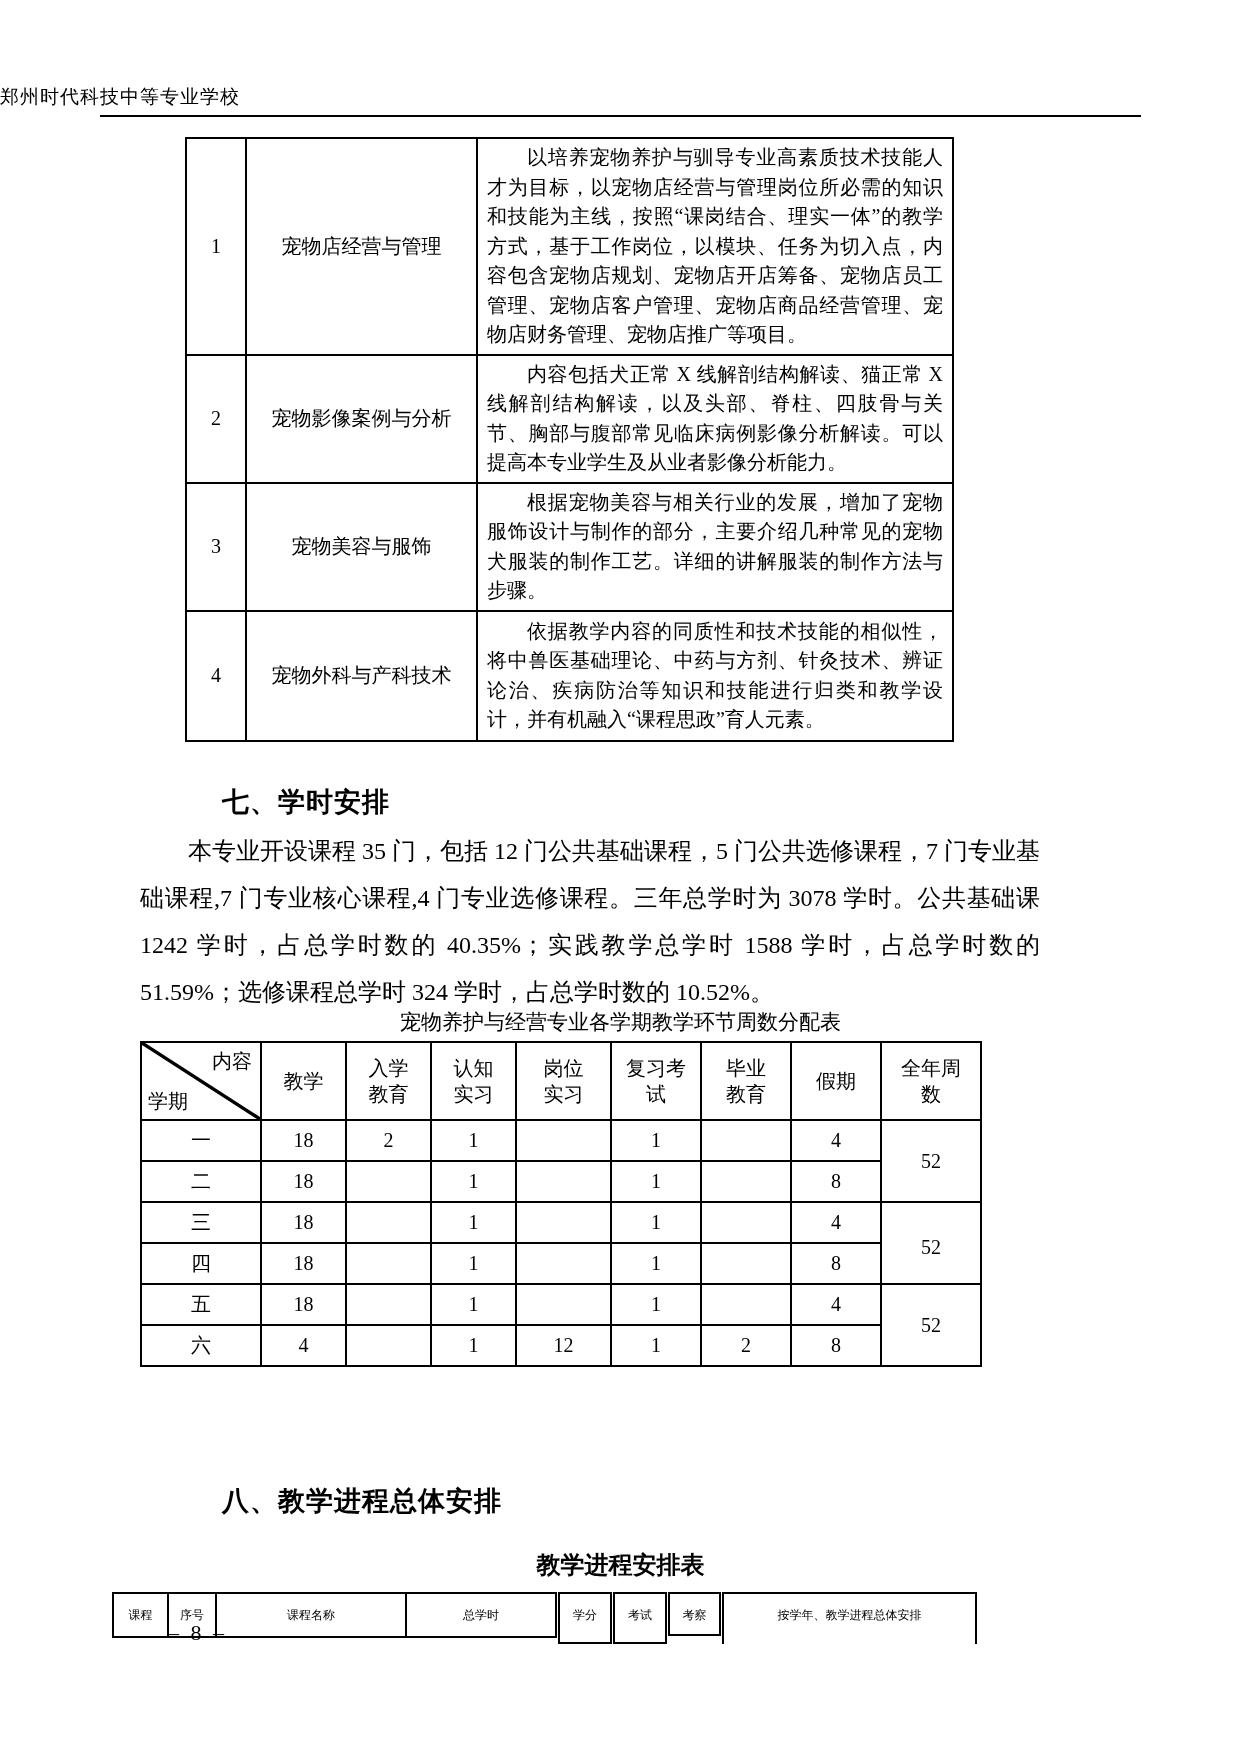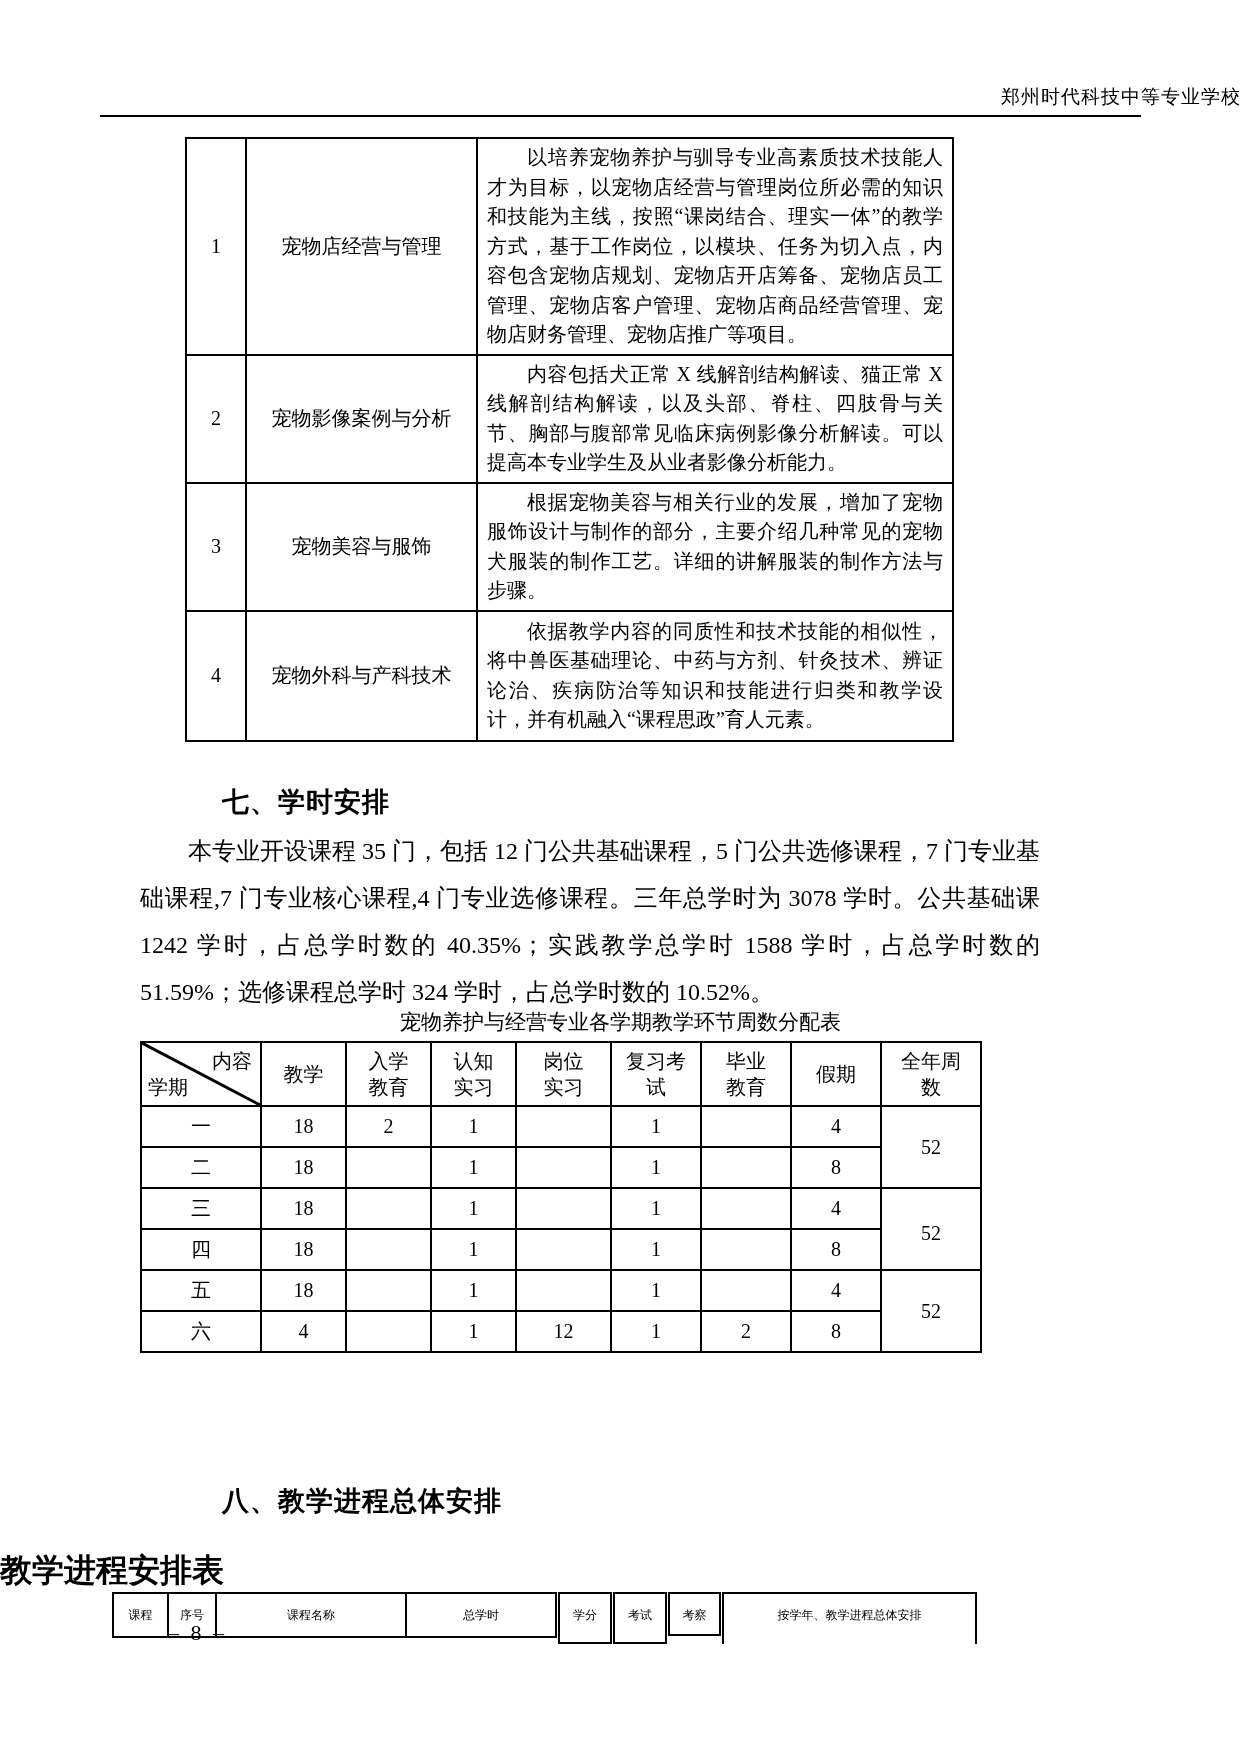--- a/index.html
+++ b/index.html
@@ -9,21 +9,21 @@
     width:1241px; height:1754px;
     margin:0 auto;
     background:#ffffff;
     color:#000;
     font-family:"Liberation Serif","DejaVu Serif",serif;
     overflow:hidden;
   }
   
   .doc-header {
     position:absolute; top:84px; left:0; width:100%;
-    text-align:right; font-size:19px; letter-spacing:1px;
+    text-align:left; font-size:19px; letter-spacing:1px;
   }
   .doc-header-rule {
     position:absolute; top:115px; left:100px; width:1041px; height:2px;
     background:#000;
   }
   
   table.course-table {
     position:absolute; top:137px; left:185px;
     width:746px; border-collapse:collapse; table-layout:fixed;
     font-size:20px;
@@ -55,33 +55,33 @@
   .weeks-title {
     position:absolute; top:1008px; left:0; width:100%;
     text-align:center; font-size:21px;
   }
   table.weeks-table {
     position:absolute; top:1041px; left:140px;
     width:840px; border-collapse:collapse; table-layout:fixed;
     font-size:20px; text-align:center;
   }
   table.weeks-table td { border:2px solid #000; vertical-align:middle; }
-  table.weeks-table tr.hdr { height:64px;margin-left:40px; }
+  table.weeks-table tr.hdr { height:78px;margin-left:40px; }
   table.weeks-table tr.dat { height:41px; }
   td.hcell { white-space:pre-line; line-height:26px; }
   td.corner { position:relative; padding:0; }
   td.corner svg { position:absolute; top:0; left:0; width:100%; height:100%; }
   .corner-top { position:absolute; top:5px; right:8px; font-size:20px; }
   .corner-bottom { position:absolute; bottom:4px; left:6px; font-size:20px; }
   td.year-cell { }
   td.year-top { vertical-align:top; padding-top:8px; }
   
   .sched-title {
     position:absolute; top:1549px; left:0; width:100%;
-    text-align:left; font-size:32px; font-weight:bold;
+    text-align:center; font-size:24px; font-weight:bold;
   }
   .sched-table {
     position:absolute; top:1592px; left:112px; width:890px;
     display:flex; align-items:flex-start;
     font-size:12px;
   }
   .sched-cell {
     height:46px; line-height:42px; text-align:center;
     border:2px solid #000; overflow:hidden; white-space:nowrap;
   }

